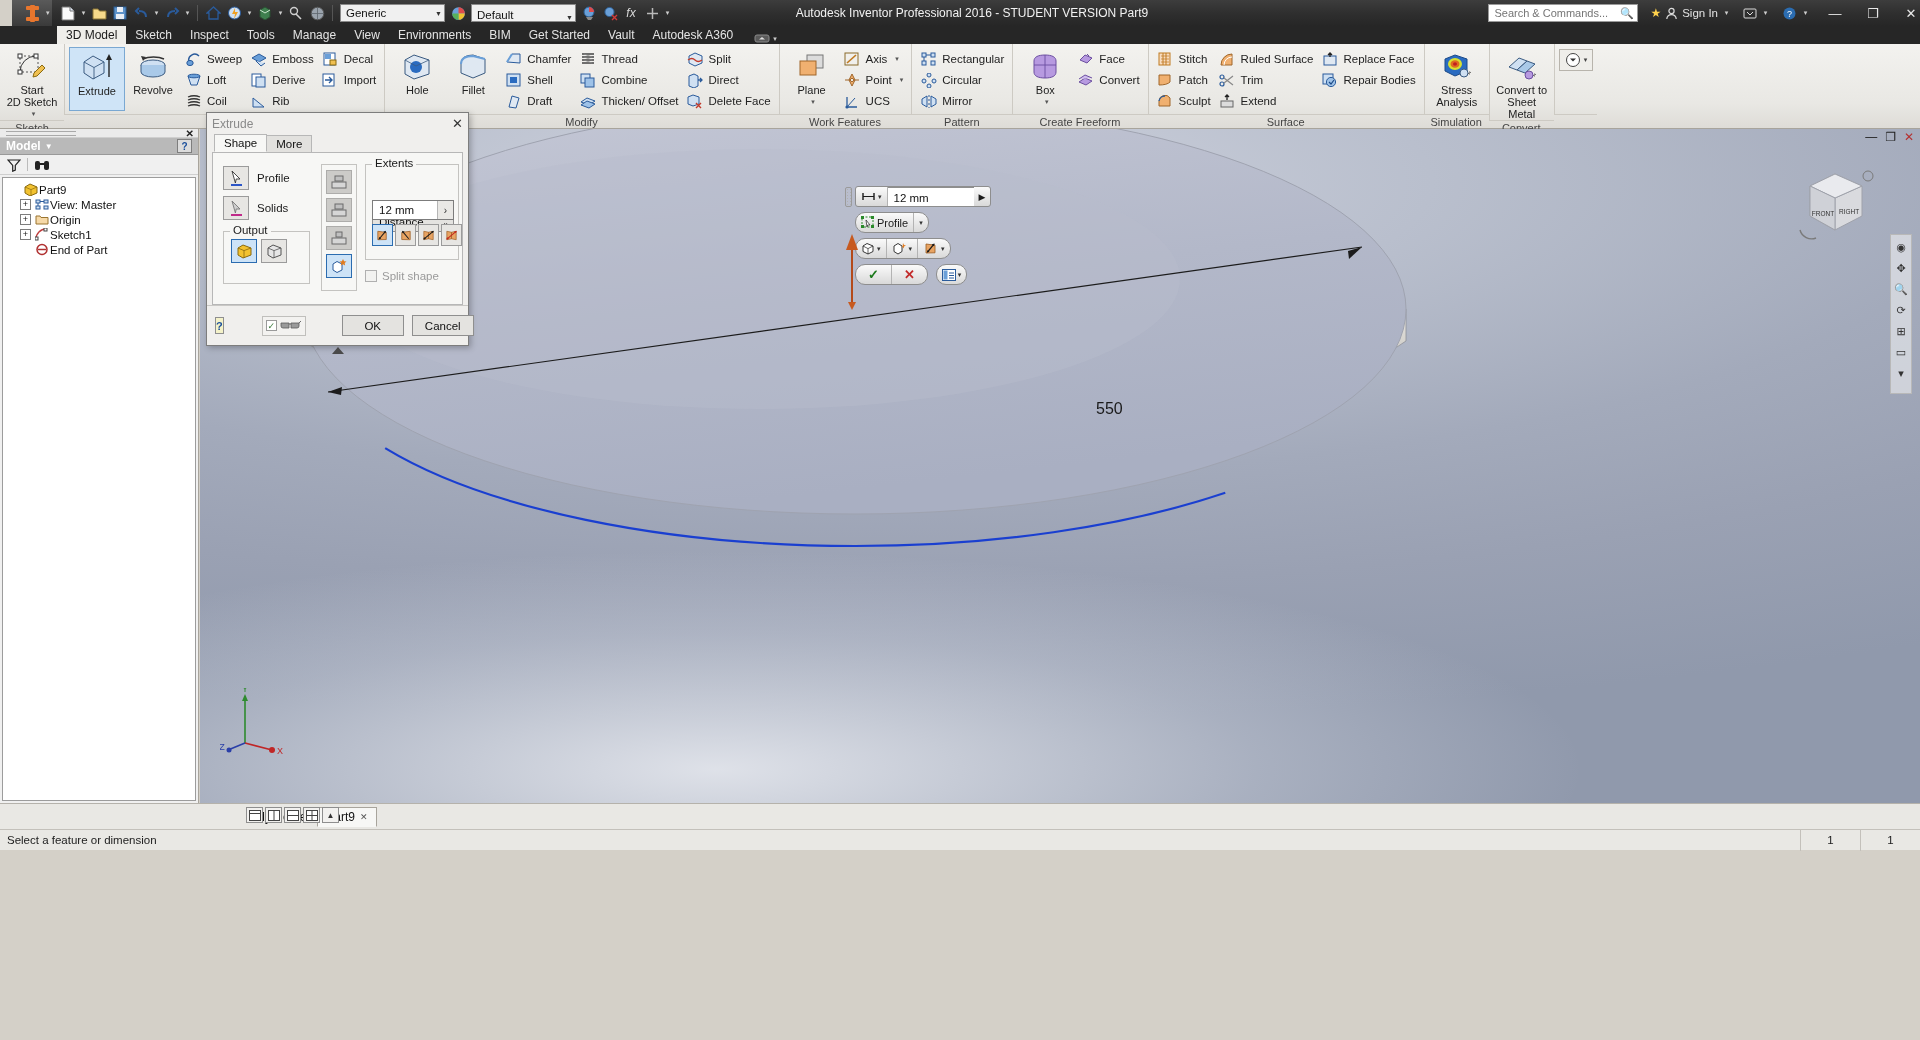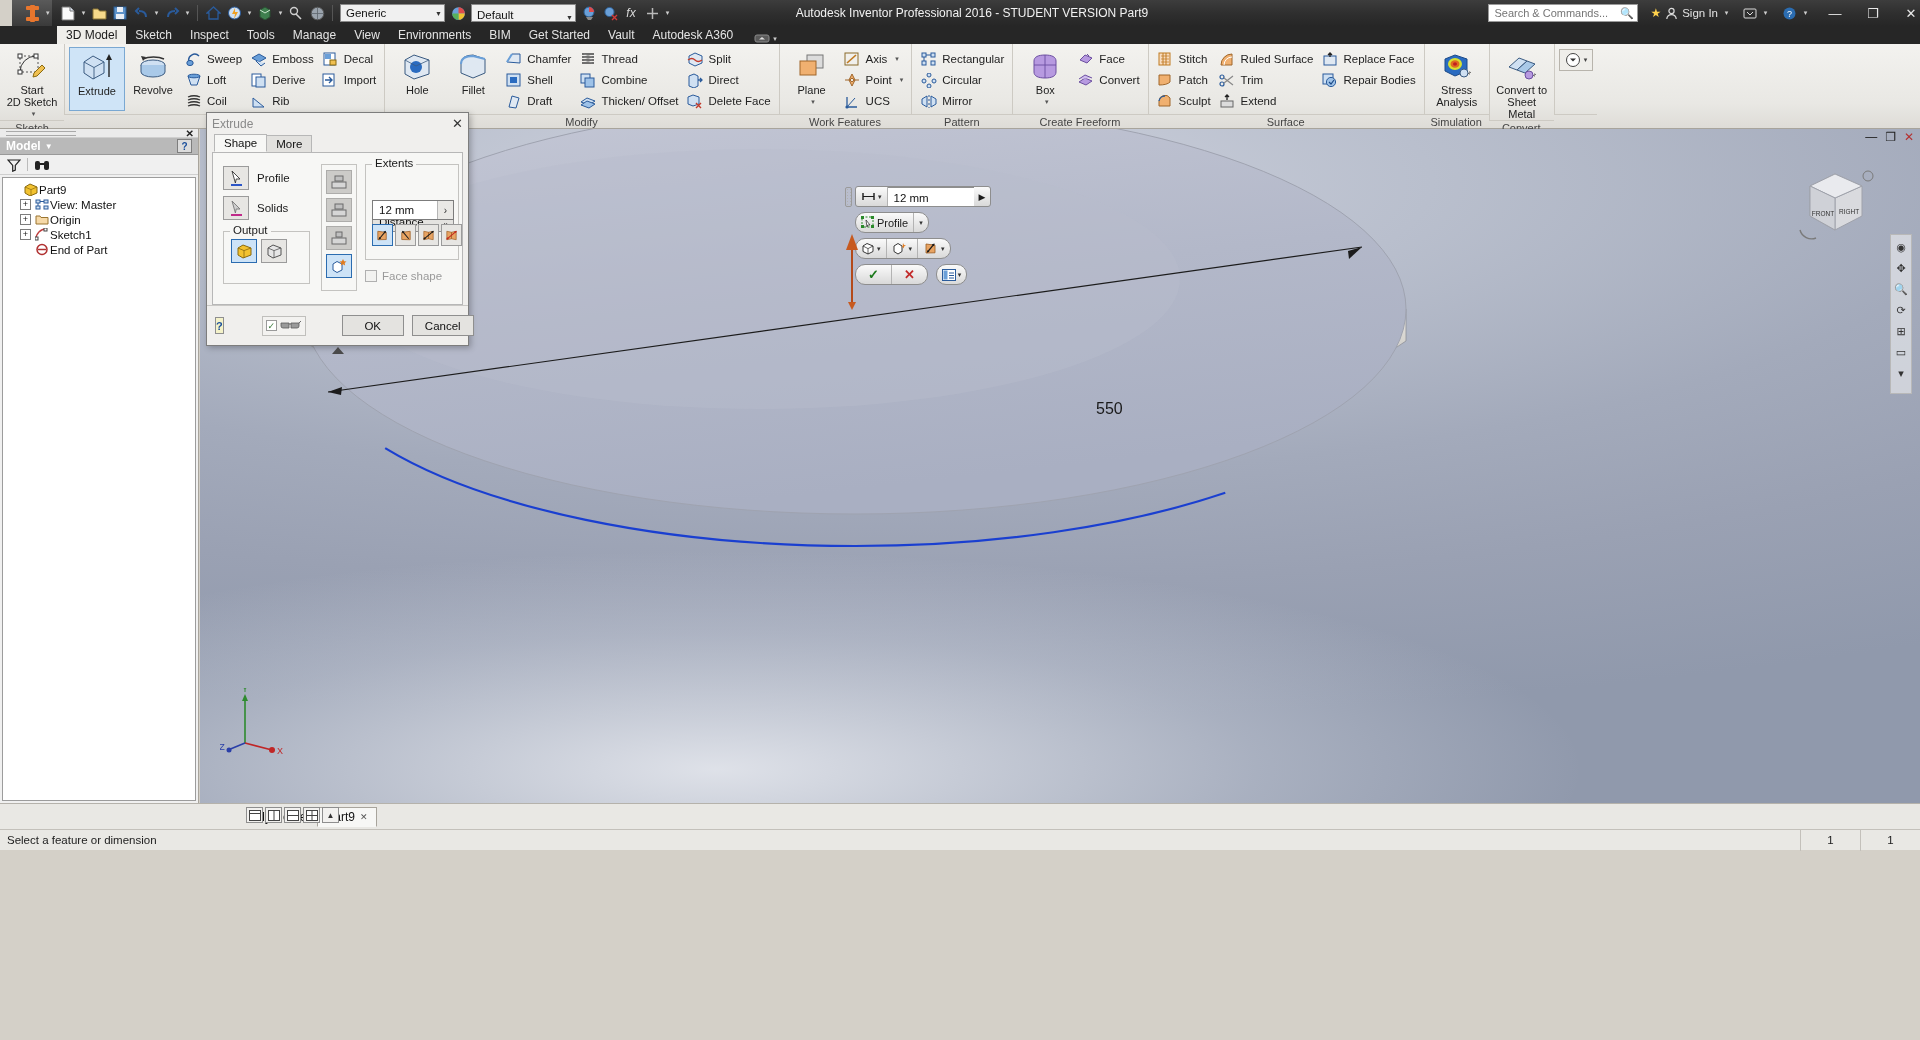--- a/index.html
+++ b/index.html
@@ -1387,21 +1387,21 @@
                 <path d="M3 10.4L13 2" stroke="#c2281e" stroke-width="1.1"></path>
                 <polygon points="13.6,1.4 10.6,2.4 12.8,3.9" fill="#c2281e"></polygon>
                 <polygon points="2.6,11 5.4,9.8 3.2,8.4" fill="#c2281e"></polygon>
               </svg>
           </div>
         </div>
       </div>
 
       <div style="position:absolute;left:152px;top:117px;display:flex;align-items:center;gap:5px;">
         <div style="width:12px;height:12px;border:1px solid #b0b0b0;background:#f2f2f0;"></div>
-        <span style="font-size:11.5px;color:#9a9a9a;">Face shape</span>
+        <span style="font-size:11.5px;color:#9a9a9a;">Split shape</span>
       </div>
     </div>
 
     <div class="dlg-foot">
       <div class="helpsq">?</div>
       <div class="glassbox" style="margin-left:30px;">
         <div class="chk-sm">✓</div>
         <svg width="22" height="11" viewBox="0 0 22 11">
           <path d="M1 3h8v5H3a2 2 0 0 1-2-2z" fill="#9a9a9a" stroke="#5a5a5a" stroke-width="0.8"></path>
           <path d="M11 3h8v3a2 2 0 0 1-2 2h-6z" fill="#9a9a9a" stroke="#5a5a5a" stroke-width="0.8"></path>

